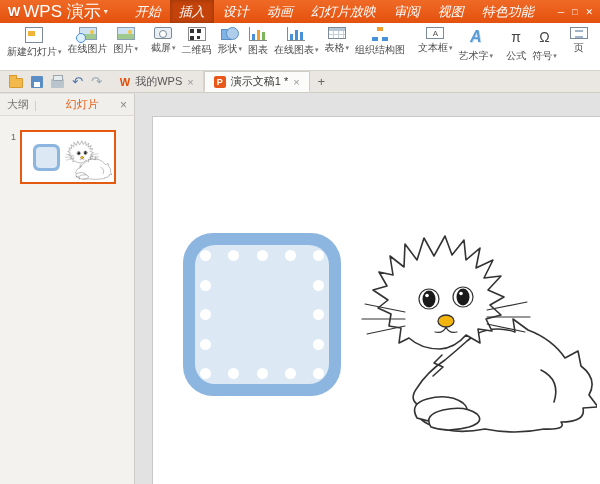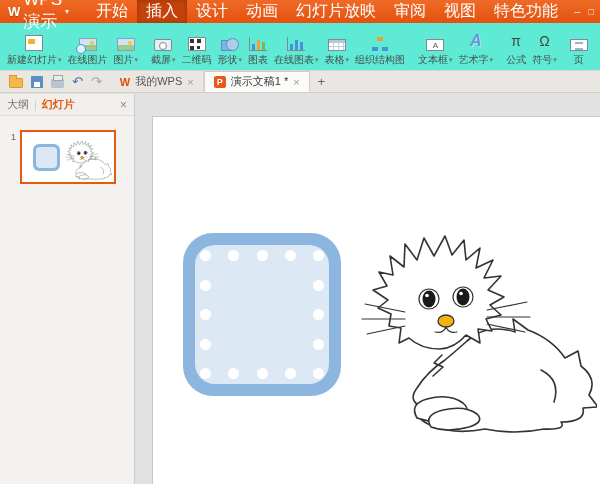--- a/index.html
+++ b/index.html
@@ -7,27 +7,27 @@
   body { font-family:"Liberation Sans","DejaVu Sans",sans-serif; }
   .app { position:relative; width:600px; height:484px; overflow:hidden; background:#e2e2e2; }
 
   
   .titlebar { height:23px; background:linear-gradient(180deg,#ef6a26,#e4510e); display:flex; align-items:center; color:#fff; }
   .logo { display:flex; align-items:center; gap:3px; padding:0 8px; height:100%; }
   .logo-w { font-weight:bold; font-size:13px; text-shadow:0 1px 1px rgba(0,0,0,.25); }
   .logo-text { font-size:17px; }
   .logo-caret { font-size:8px; opacity:.9; }
   .menu-tabs { display:flex; height:100%; margin-left:10px; }
-  .menu-tab { display:flex; align-items:center; padding:0 9px; font-size:16px; cursor:default; white-space:nowrap; }
+  .menu-tab { display:flex; align-items:center; padding:0 9px; font-size:13px; cursor:default; white-space:nowrap;font-style:italic; }
   .menu-tab.active { background:#c3430a; box-shadow:inset 0 0 4px rgba(0,0,0,.25); }
   .win-controls { margin-left:auto; display:flex; gap:8px; padding:0 7px; font-size:9px; }
   .win-controls span { cursor:default; }
 
   
-  .ribbon { height:48px; background:#5eead4; border-bottom:1px solid #d8d4cf; display:flex; align-items:flex-end; padding:2px 0 0 4px; overflow:hidden; }
+  .ribbon { height:48px; background:#ffffff; border-bottom:1px solid #d8d4cf; display:flex; align-items:flex-start; padding:2px 0 0 4px; overflow:hidden; }
   .ribbon-item { display:flex; flex-direction:column; align-items:center; justify-content:flex-end; padding:2px 3px 3px; color:#4a4a4a; }
   .ricon { height:20px; min-width:18px; display:flex; align-items:center; justify-content:center; margin-bottom:2px; }
   .lbl { display:flex; align-items:center; gap:1px; font-size:10px; white-space:nowrap; }
   .caret { font-size:7px; color:#777; }
   .rsep { width:1px; background:#ddd9d3; margin:5px 3px; }
 
   
   .i-new-slide { width:13px; height:16px; border:1px solid #7a8a99; background:#fff; position:relative; }
   .i-new-slide::after { content:""; position:absolute; left:2px; top:3px; width:7px; height:5px; background:#f0b43c; }
   .i-picture, .i-online-picture { width:18px; height:13px; border:1px solid #8aa0b4; background:linear-gradient(180deg,#cfe3f2 55%,#9fc98f 55%); position:relative; }
@@ -82,21 +82,21 @@
   .doc-tab.active { background:#fbfbfa; color:#333; border:1px solid #d0ccc6; border-bottom:1px solid #fbfbfa; }
   .t-wps { color:#e14e08; font-weight:bold; font-size:11px; }
   .t-ppt { background:#e8581a; color:#fff; width:12px; height:12px; border-radius:2px; display:inline-flex; align-items:center; justify-content:center; font-size:9px; font-weight:bold; }
   .tclose { font-size:11px; color:#999; }
   .newtab { font-size:13px; color:#666; padding:0 8px; align-self:center; }
 
   
   .sidebar { position:absolute; left:0; top:94px; bottom:0; width:135px; background:#f4f2ef; border-right:1px solid #cfccc7; }
   .sb-head { height:22px; display:flex; align-items:center; font-size:11px; padding:0 7px; border-bottom:1px solid #dedad5; background:#f1efec; }
   .sb-tab { color:#777; cursor:default;text-align:center; }
-  .sb-tab.active { color:#e45a10; font-weight:bold; }
+  .sb-tab.active { color:#e45a10; font-weight:normal;margin-left:24px; }
   .sb-div { color:#ccc; margin:0 5px; }
   .sb-close { margin-left:auto; color:#888; font-size:12px; }
   .thumb-row { display:flex; align-items:flex-start; gap:4px; padding:14px 6px; }
   .thumb-num { font-size:9px; color:#666; width:10px; text-align:right; padding-top:2px; }
   .thumb { width:96px; height:54px; background:#fff; border:2px solid #e45a10; position:relative; overflow:hidden; }
   .mini-frame { position:absolute; left:11px; top:12px; width:27px; height:27px; background:#8cb6df; border-radius:6px; }
   .mini-frame-in { position:absolute; inset:3px; background:#dce9f5; border-radius:4px; }
   .mini-cat { position:absolute; right:2px; top:6px; width:50px; height:43px; }
 
   

